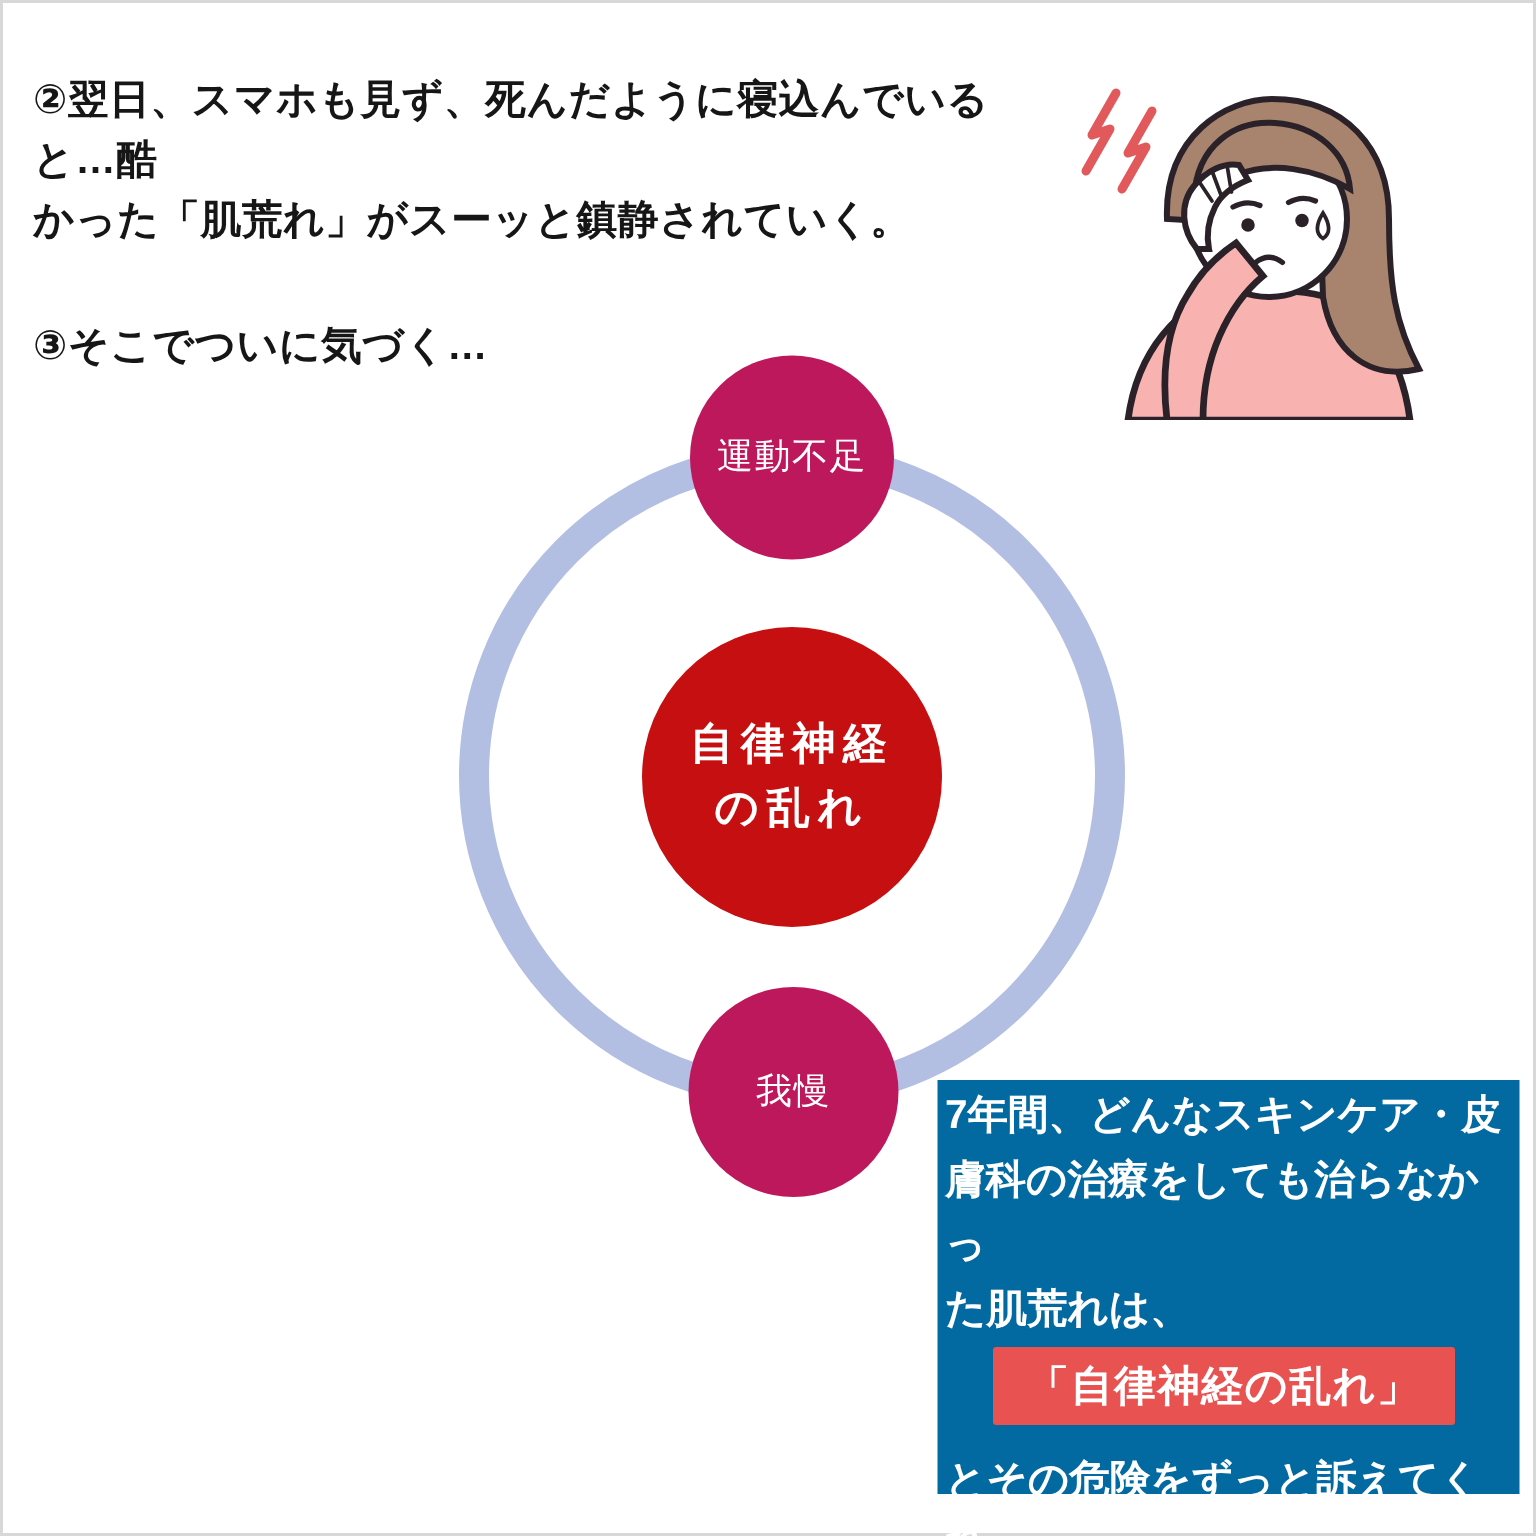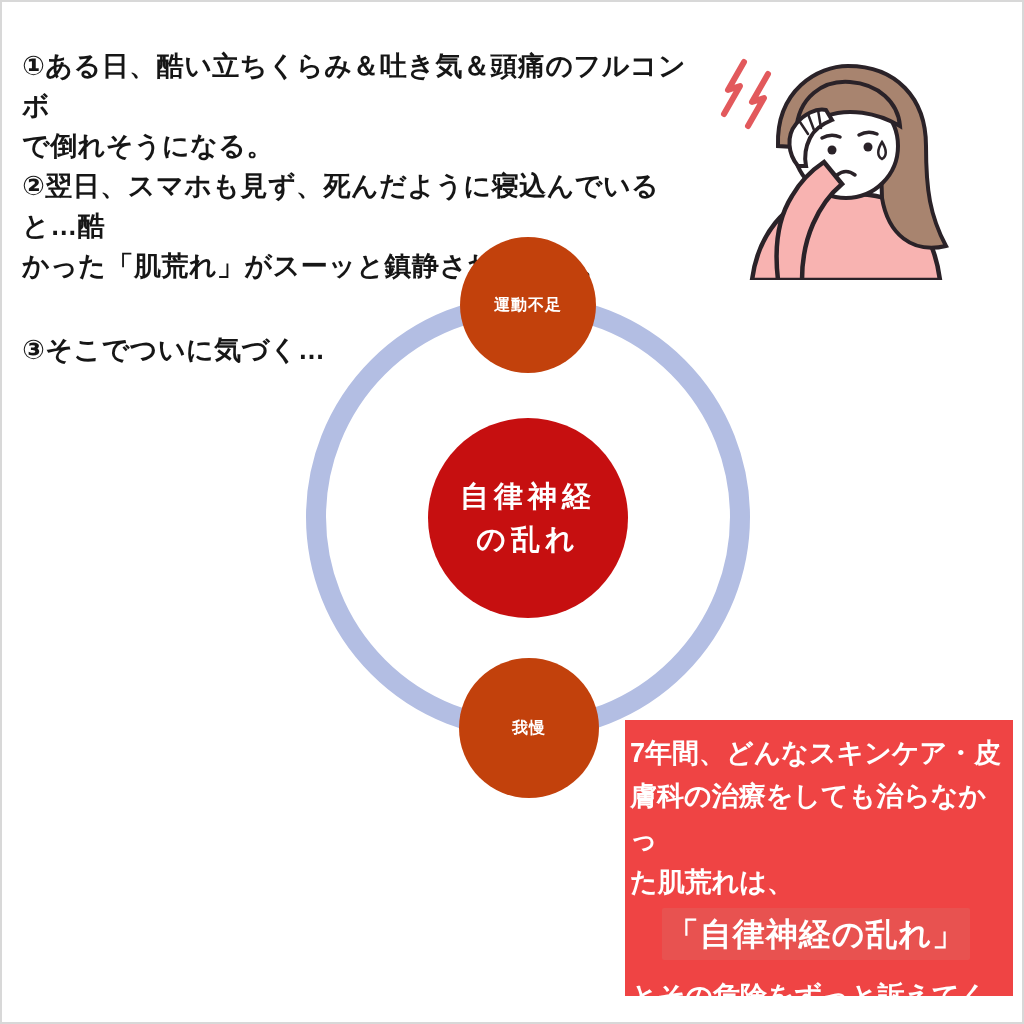--- a/index.html
+++ b/index.html
@@ -22,65 +22,63 @@
     margin:0;font-size:27px;line-height:40px;
     white-space:pre-line;letter-spacing:0.5px;
   }
   .intro p.step2{}
   .intro p.step3{margin-top:44px;}
   
   .diagram{position:absolute;left:0;top:0;width:1024px;height:1024px;}
   .ring-svg{position:absolute;left:0;top:0;}
   .node{
     position:absolute;border-radius:50%;
-    background:#c2410c;color:#ffffff;font-weight:bold;
+    background:#be185d;color:#ffffff;font-weight:normal;
     display:flex;align-items:center;justify-content:center;
-    text-align:center;font-size:16px;line-height:32px;
+    text-align:center;font-size:24px;line-height:32px;
     white-space:pre-line;letter-spacing:1px;
   }
   .node.top{left:460px;top:237px;width:136px;height:136px;}
   .node.right{left:677px;top:447px;width:140px;height:140px;}
   .node.bottom{left:459px;top:658px;width:140px;height:140px;}
   .node.left{left:250px;top:447px;width:140px;height:140px;}
   .center-node{
     position:absolute;left:428px;top:418px;width:200px;height:200px;
     border-radius:50%;background:#c60f10;color:#ffffff;font-weight:bold;
     display:flex;flex-direction:column;align-items:center;justify-content:center;
     gap:14px;text-align:center;
   }
   .center-node .l1,.center-node .l2{
     font-size:29px;line-height:29px;letter-spacing:5px;
   }
   
   .illustration{position:absolute;left:700px;top:50px;}
   
   .callout{
     position:absolute;left:625px;top:720px;width:388px;height:276px;
-    background:#ef4444;color:#ffffff;box-sizing:border-box;
-    padding:12px 5px 8px 5px;font-weight:bold;
+    background:#0369a1;color:#ffffff;box-sizing:border-box;
+    padding:2px 5px 8px 5px;font-weight:bold;
   }
   .callout .txt{
     margin:0;font-size:27px;line-height:43px;white-space:pre-line;
   }
   .callout .txt.after{margin-top:16px;font-size:27px;line-height:41px;}
   .callout .highlight{
     margin:4px 0 2px 32px;width:308px;height:52px;
     background:#e85250;color:#ffffff;
-    font-size:32px;line-height:52px;text-align:center;
+    font-size:28px;line-height:52px;text-align:center;
     letter-spacing:1px;border-radius:2px;
   }
 </style>
 </head>
 <body>
 
 <div class="frame"></div>
 
 <div class="intro">
-  <p class="step1">①ある日、酷い立ちくらみ＆吐き気＆頭痛のフルコンボ
-で倒れそうになる。</p>
   <p class="step2">②翌日、スマホも見ず、死んだように寝込んでいると…酷
 かった「肌荒れ」がスーッと鎮静されていく。</p>
   <p class="step3">③そこでついに気づく…</p>
 </div>
 
 <svg class="illustration" width="260" height="230" viewBox="0 0 260 230">
   <g fill="none" stroke="#e2595c" stroke-width="6" stroke-linecap="round" stroke-linejoin="round">
     <path d="M44,12 L28,40 L40,36 L24,64"></path>
     <path d="M68,24 L52,52 L64,48 L48,76"></path>
   </g>

